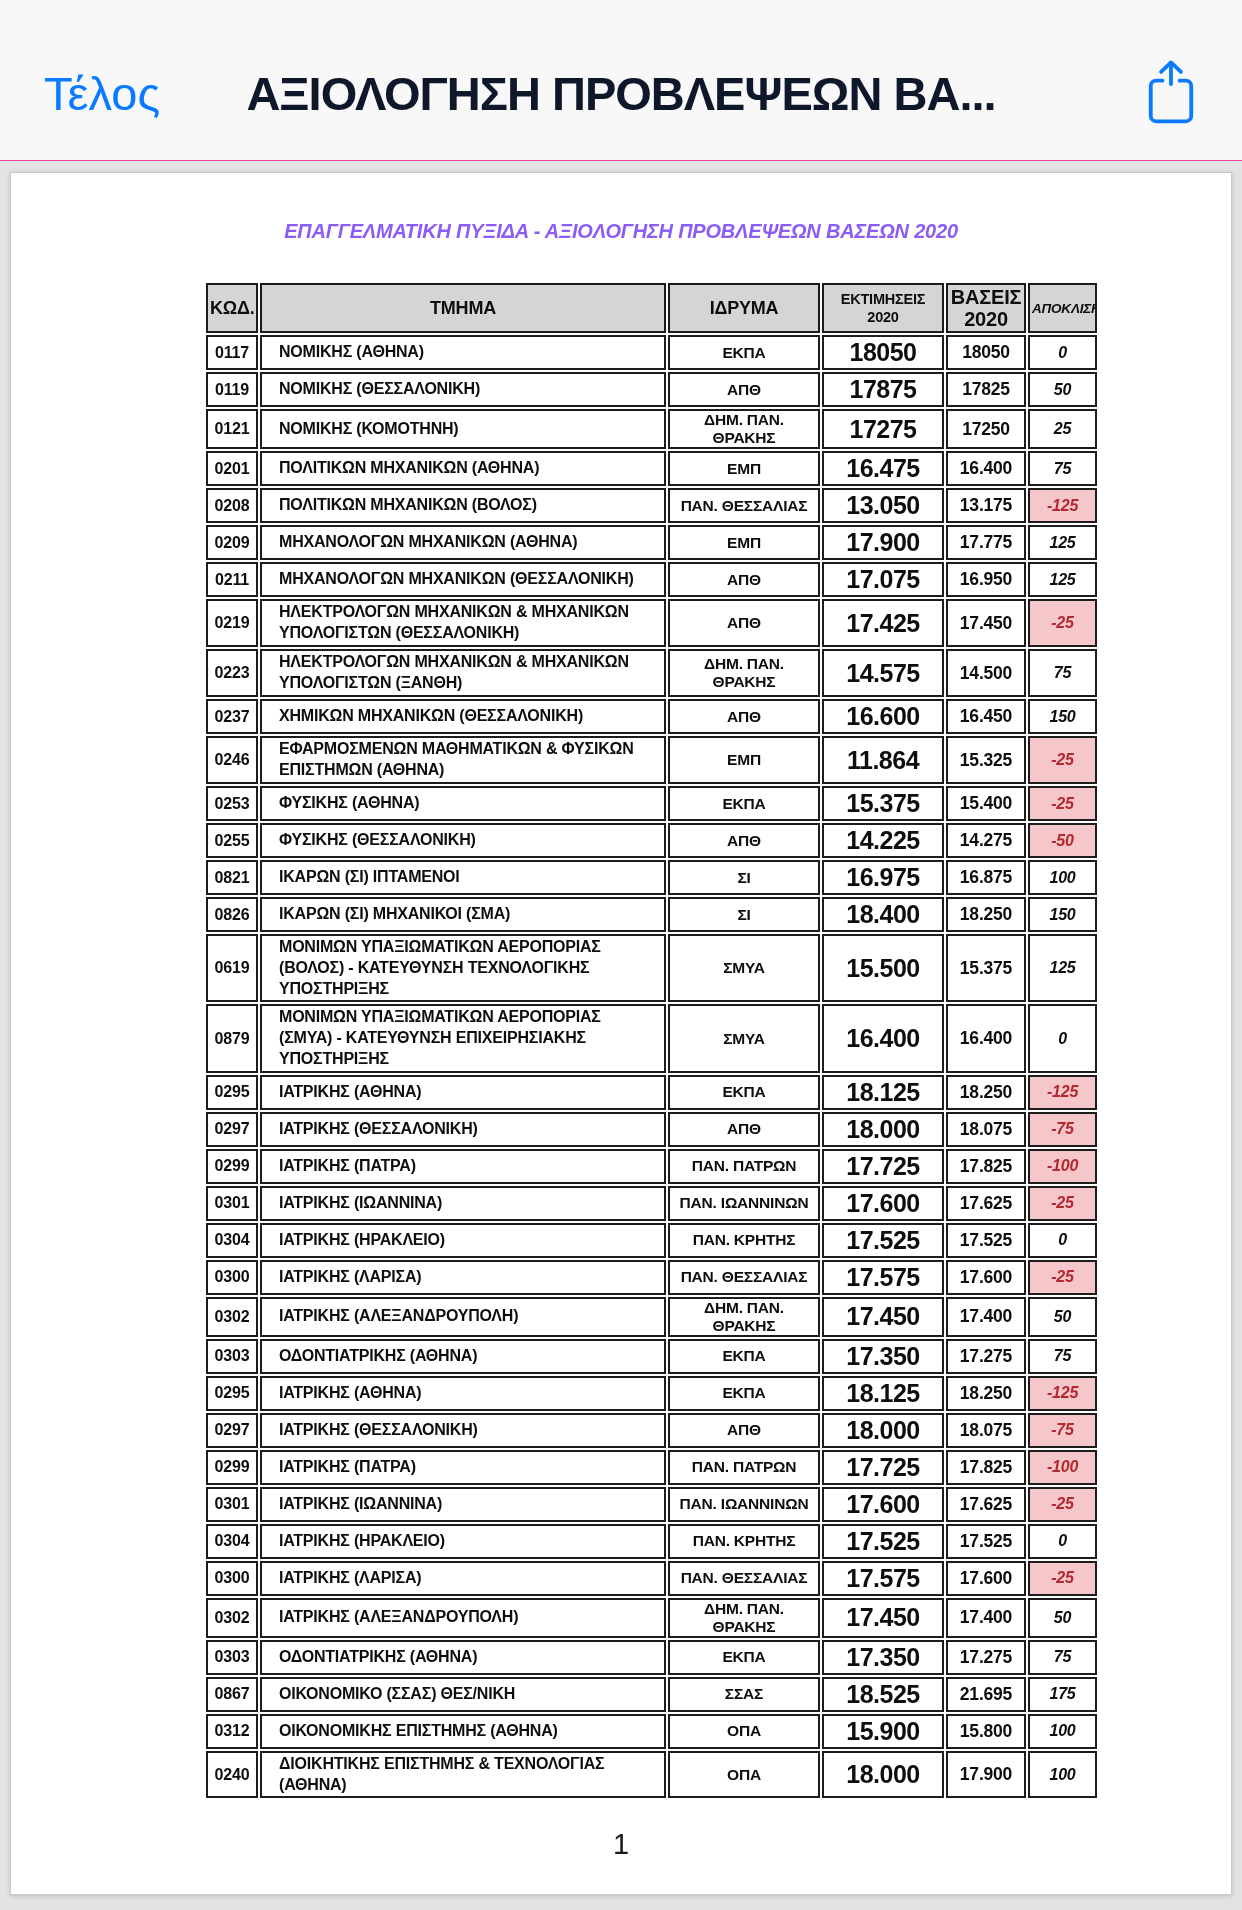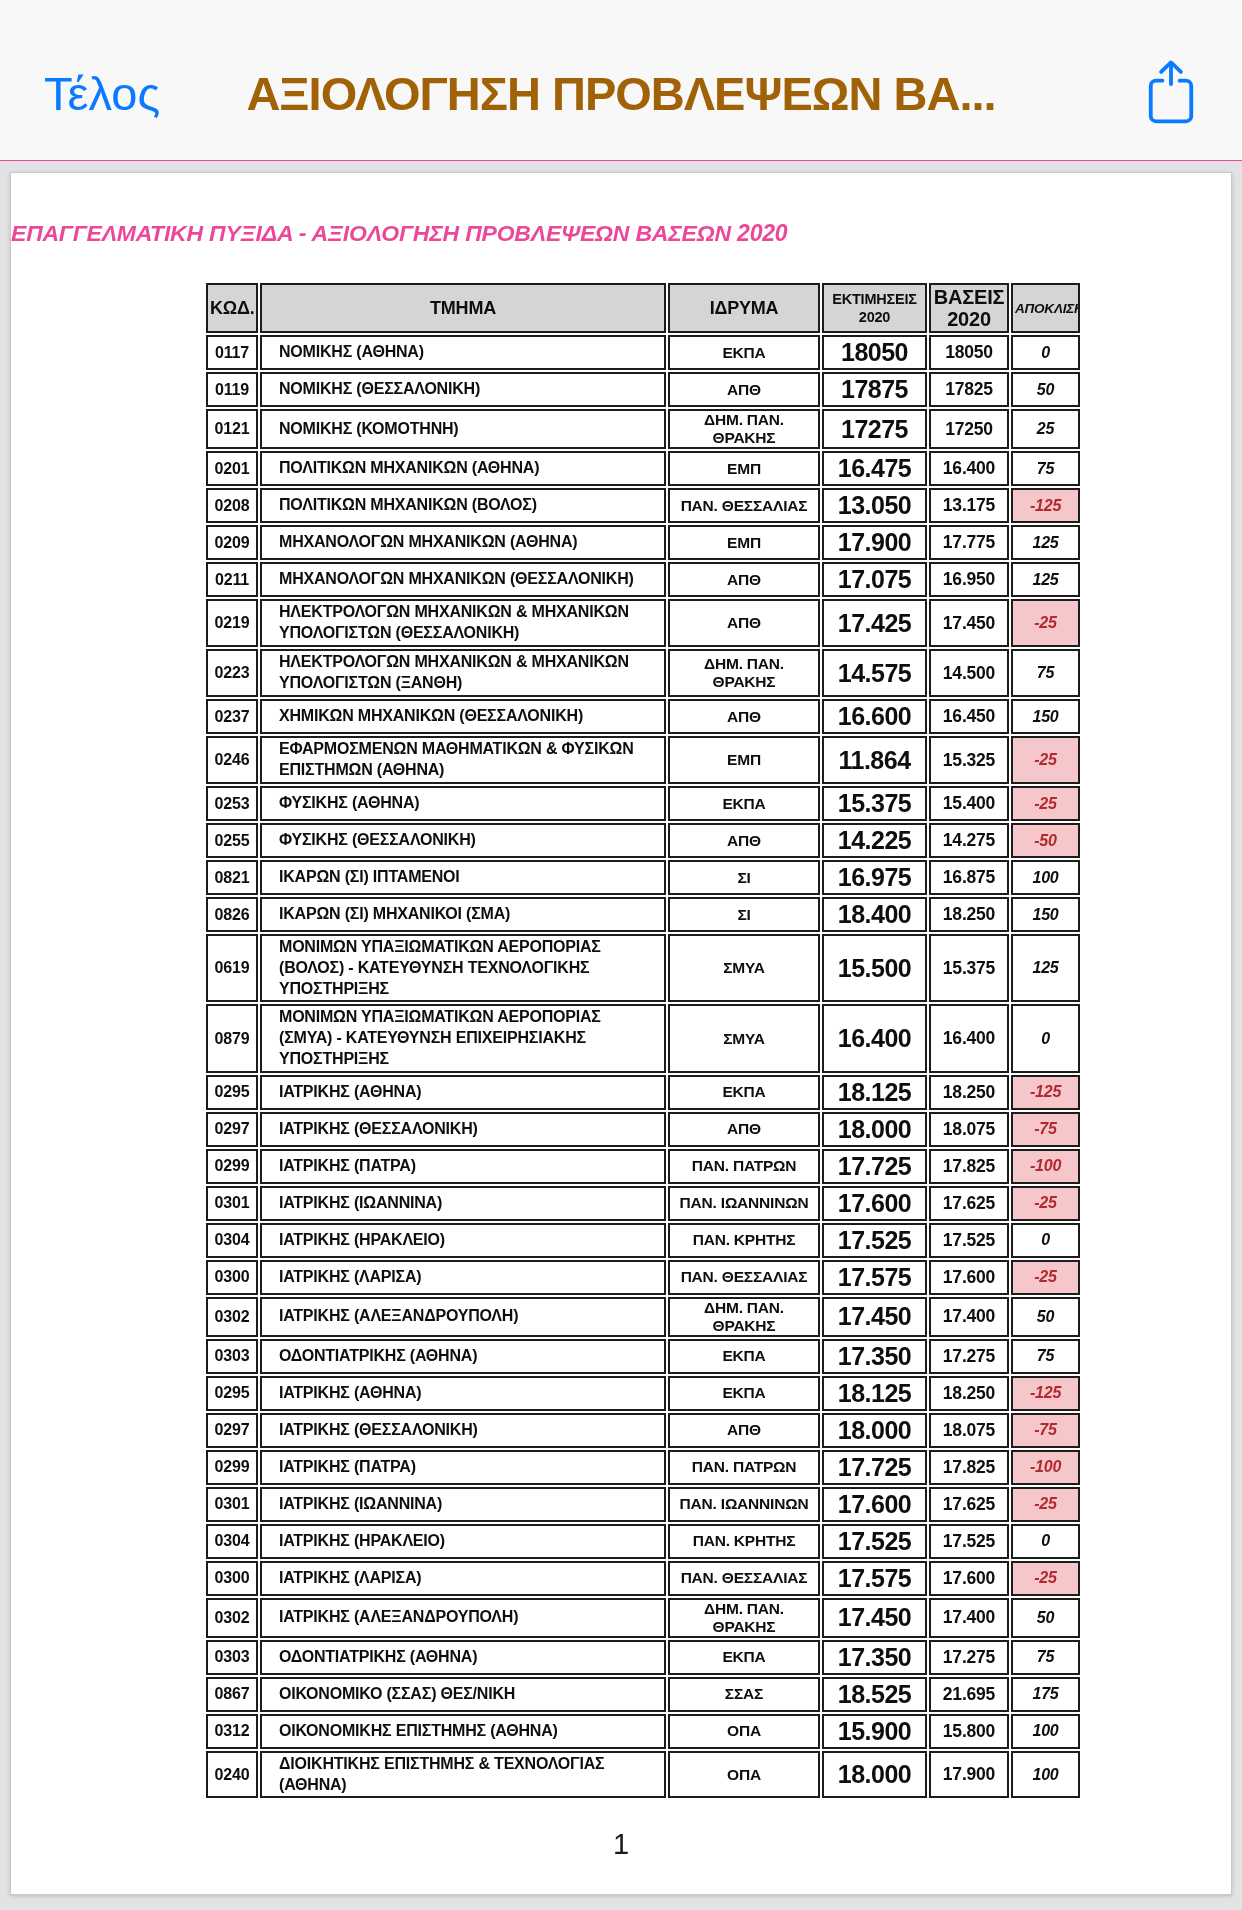--- a/index.html
+++ b/index.html
@@ -17,43 +17,43 @@
   }
   .done-btn{
     background:none;border:none;padding:0;cursor:pointer;
     font-family:inherit;font-size:47px;font-weight:400;
     color:var(--accent);flex:0 0 auto;z-index:2;
   }
   .nav-title{
     position:absolute;left:0;right:0;top:0;height:100%;
     display:flex;align-items:center;justify-content:center;
     padding-top:26px;box-sizing:border-box;
-    font-size:47px;font-weight:700;color:#a16207;
+    font-size:47px;font-weight:700;color:#0f172a;
     letter-spacing:-1px;white-space:nowrap;pointer-events:none;
   }
   .share-btn{
     background:none;border:none;padding:0;cursor:pointer;
     margin-left:auto;z-index:2;display:flex;align-items:center;
   }
   .share-btn svg{stroke:var(--accent);fill:none;stroke-width:1.7;
     stroke-linecap:round;stroke-linejoin:round;}
   
   .backdrop{
     position:absolute;top:162px;left:0;width:1242px;height:1748px;
     background:#e3e2e5;
   }
   .page{
     position:absolute;top:10px;left:10px;width:1222px;height:1723px;
     background:#ffffff;border:1px solid #c9c8cc;
     box-shadow:0 1px 4px rgba(0,0,0,.18);box-sizing:border-box;
   }
   .doc-title{
     position:absolute;top:47px;left:0;width:100%;
-    text-align:left;font-size:23px;font-weight:700;font-style:italic;
-    color:#ec4899;letter-spacing:-0.2px;
+    text-align:center;font-size:20px;font-weight:700;font-style:italic;
+    color:#8b5cf6;letter-spacing:-0.2px;
   }
   
   table.results{
     position:absolute;left:193px;top:108px;width:875px;
     border-collapse:separate;border-spacing:2px;table-layout:fixed;
   }
   .results td,.results th{
     border:2px solid #1c1c1c;background:#fff;box-sizing:border-box;
     overflow:hidden;vertical-align:middle;color:#0e0e0e;
     letter-spacing:-0.2px;
@@ -64,21 +64,21 @@
   }
   th.c-code{font-size:18px;}
   th.c-dept{font-size:18px;}
   th.c-inst{font-size:18px;}
   th.c-est{font-size:14.5px;line-height:1.25;}
   th.c-base{font-size:20px;line-height:1.1;}
   th.c-dev{font-size:13.5px;font-style:italic;}
   .c-code{width:52px;}
   .c-dept{width:406px;}
   .c-inst{width:152px;}
-  .c-est{width:105px;}
+  .c-est{width:122px;}
   .c-base{width:80px;}
   .c-dev{width:69px;}
   tr.single td{height:30px;}
   tr.tall td{height:48px;}
   td.c-code{font-size:16px;font-weight:700;text-align:center;}
   td.c-dept{font-size:16px;font-weight:700;text-align:left;
     padding:1px 17px;line-height:1.3;}
   td.c-inst{font-size:15.5px;font-weight:700;text-align:center;padding:0 1px;}
   td.c-est{font-size:25px;font-weight:700;text-align:center;letter-spacing:-0.5px;}
   td.c-base{font-size:17.5px;font-weight:700;text-align:center;}

